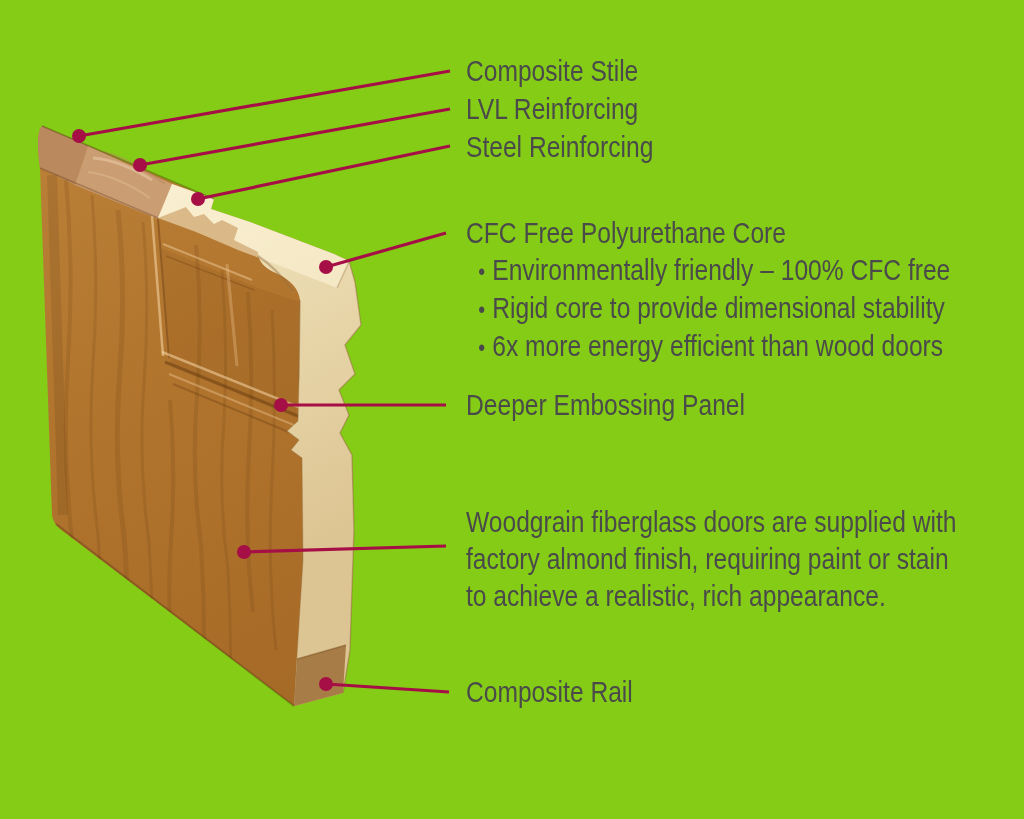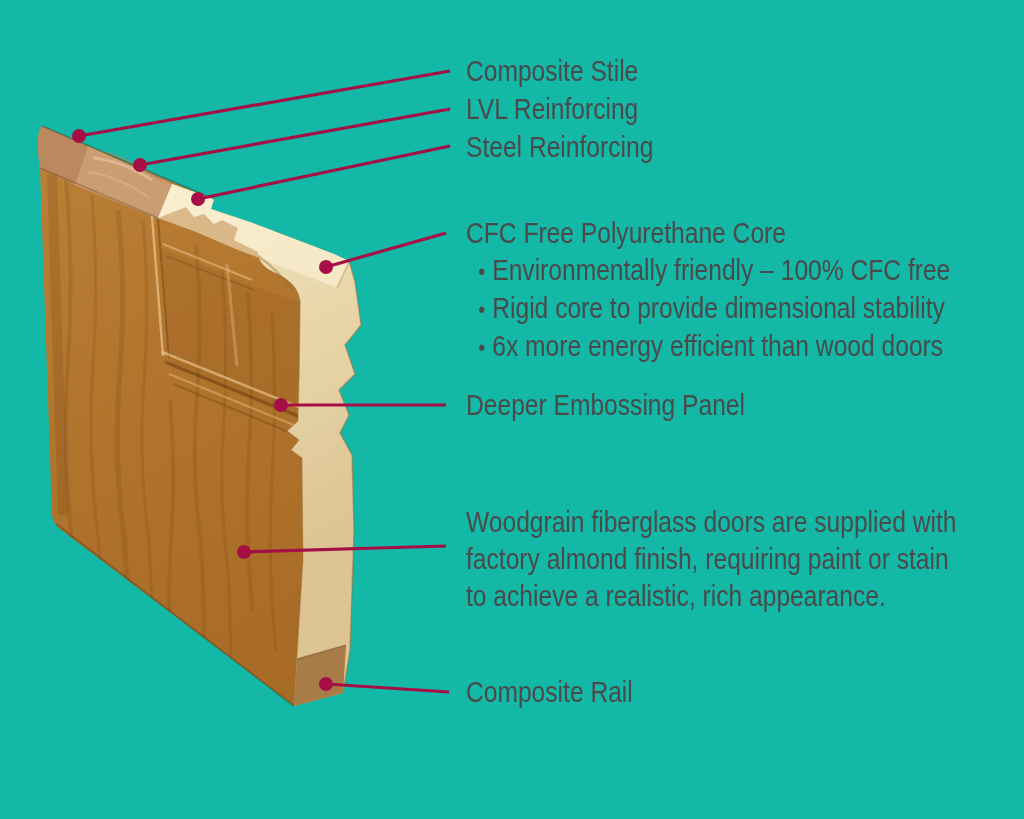--- a/index.html
+++ b/index.html
@@ -1,18 +1,18 @@
 <!DOCTYPE html>
 <html><head>
 <meta charset="utf-8">
 <style>
   html,body { margin:0; padding:0; background:#ffffff; }
   .stage {
     position:relative; width:1024px; height:819px; overflow:hidden;
-    background:#14b8a6; font-family:"Liberation Sans", sans-serif;
+    background:#84cc16; font-family:"Liberation Sans", sans-serif;
   }
   .art { position:absolute; left:0; top:0; }
   .callout-label, .callout-block {
     position:absolute; color:#4A4A4A; font-size:30px; line-height:38px;
     white-space:nowrap; transform:scaleX(0.82); transform-origin:0 0;
   }
   .cfc-heading { line-height:38px; }
   .bullet-row { line-height:36px; padding-left:15px; }
   .bullet-marker { display:inline-block; width:17px; font-size:24px; }
   .para-line { line-height:37px; }

